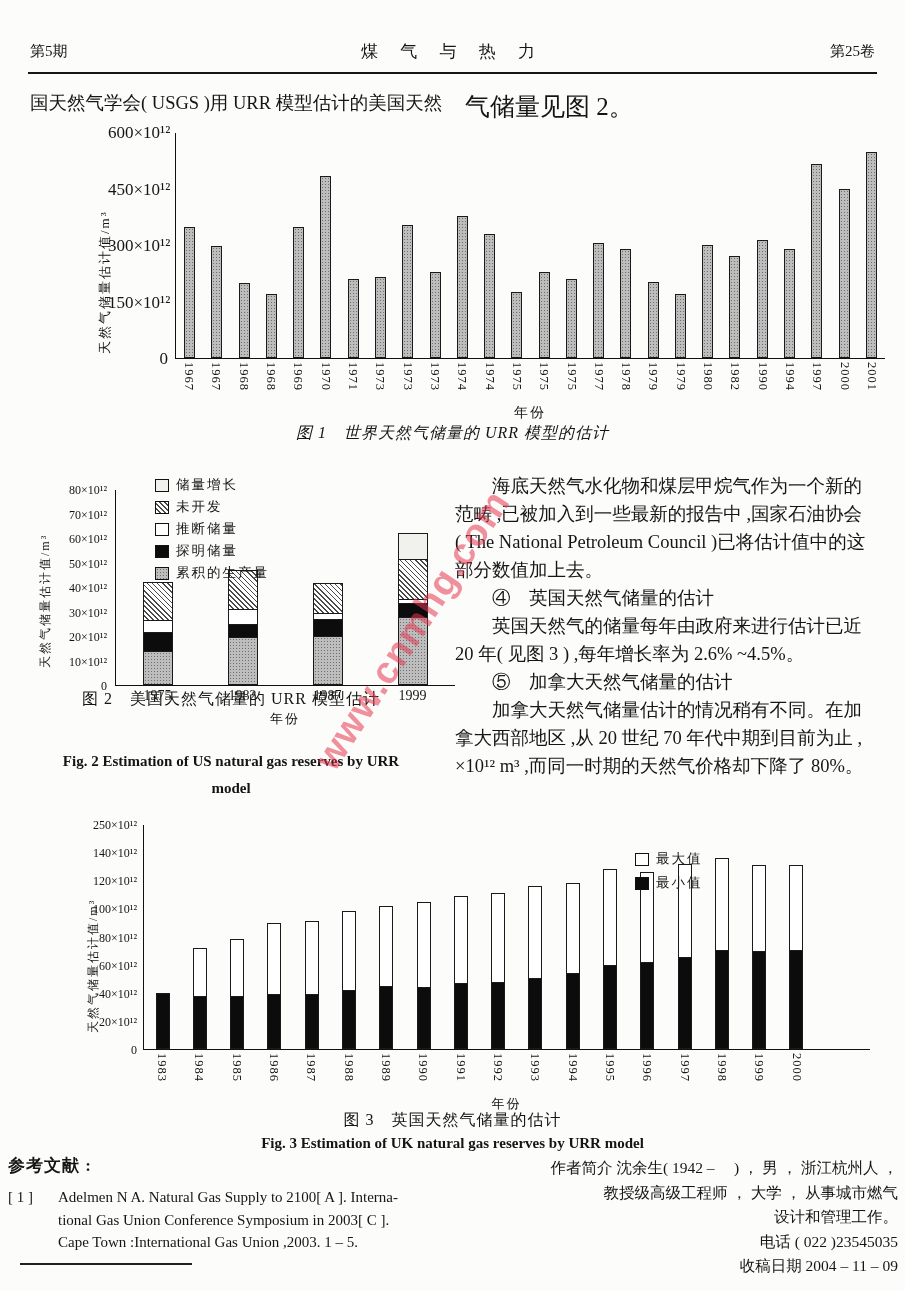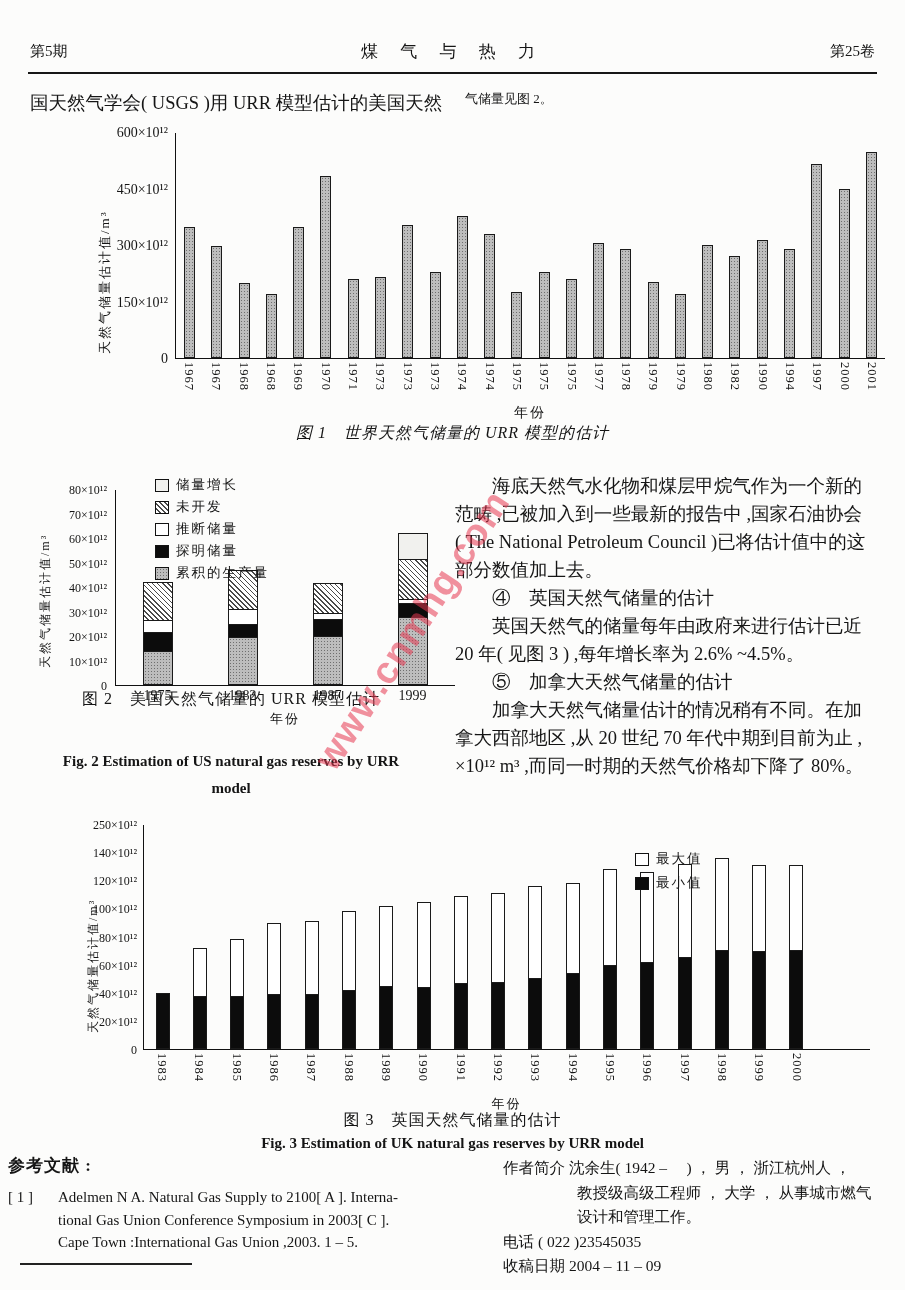--- a/index.html
+++ b/index.html
@@ -5,30 +5,30 @@
   html,body{margin:0;padding:0;background:#888;}
   .page{position:relative;width:905px;height:1290px;background:#fcfcfb;margin:0 auto;
         font-family:"Liberation Serif","DejaVu Serif",serif;color:#151515;overflow:hidden;}
   
   .hdr-left{position:absolute;left:30px;top:42px;font-size:15px;}
   .hdr-center{position:absolute;left:0;top:40px;width:100%;text-align:center;font-size:17px;letter-spacing:9px;}
   .hdr-right{position:absolute;right:30px;top:42px;font-size:15px;}
   .hdr-rule{position:absolute;left:28px;right:28px;top:72px;border-top:2px solid #161616;}
   
   .intro-left{position:absolute;left:30px;top:90px;font-size:18.5px;}
-  .intro-right{position:absolute;left:465px;top:90px;font-size:13px;}
+  .intro-right{position:absolute;left:465px;top:90px;font-size:25px;}
   
   .chart{position:absolute;}
   .plot{position:absolute;border-left:1.5px solid #111;border-bottom:1.5px solid #111;box-sizing:border-box;}
   .bars{display:flex;height:100%;align-items:flex-end;justify-content:space-around;}
   .bar-slot{flex:1;display:flex;justify-content:center;align-items:flex-end;height:100%;}
   .bar-stack{display:flex;flex-direction:column-reverse;height:100%;justify-content:flex-start;}
   .seg{width:100%;box-sizing:border-box;border:1px solid #1a1a1a;margin-top:-1px;}
   .yticks{position:absolute;display:flex;flex-direction:column;justify-content:space-between;text-align:right;}
-  .ytick{font-size:14px;line-height:12px;white-space:nowrap;}
+  .ytick{font-size:17px;line-height:12px;white-space:nowrap;}
   .xlabels{position:absolute;display:flex;justify-content:space-around;}
   .xtick{flex:1;display:flex;justify-content:center;}
   .vtext{writing-mode:vertical-rl;font-size:12.5px;letter-spacing:1px;line-height:13px;}
   .htext{font-size:14px;}
   .ylab{position:absolute;white-space:nowrap;transform:rotate(-90deg);transform-origin:left top;font-size:13px;letter-spacing:2px;}
   .xlab{position:absolute;text-align:center;font-size:14px;letter-spacing:2px;}
   .legend{position:absolute;display:flex;flex-direction:column;gap:5px;}
   .lg-row{display:flex;align-items:center;gap:7px;}
   .chip{width:14px;height:13px;border:1px solid #111;box-sizing:border-box;display:inline-block;}
   .lg-lab{font-size:13.5px;letter-spacing:2px;}
@@ -81,21 +81,21 @@
   
   .refs{position:absolute;left:8px;top:1154px;width:445px;}
   .refs-head{font-size:17px;font-weight:bold;letter-spacing:1px;margin-bottom:9px;}
   .ref-item{display:flex;}
   .ref-label{width:50px;font-size:15px;line-height:22.5px;}
   .ref-lines{flex:1;}
   .ref-line{font-size:15px;line-height:22.5px;white-space:nowrap;}
   .foot-rule{position:absolute;left:20px;top:1263px;width:172px;border-top:2px solid #222;}
   
   .author{position:absolute;left:503px;top:1156px;width:395px;font-size:15.5px;}
-  .au-line{line-height:24.5px;white-space:nowrap;}
+  .au-line{line-height:24.5px;white-space:nowrap;text-align:right;}
   .au-line.ind{padding-left:74px;}
   
   .wm{position:absolute;left:252px;top:612px;width:316px;text-align:center;font-size:38px;font-weight:bold;
       font-family:"Liberation Sans",sans-serif;color:rgba(230,55,80,0.55);transform:rotate(-57deg);
       letter-spacing:1px;pointer-events:none;z-index:5;}
 </style>
 </head>
 <body>
 
 <div class="page">

